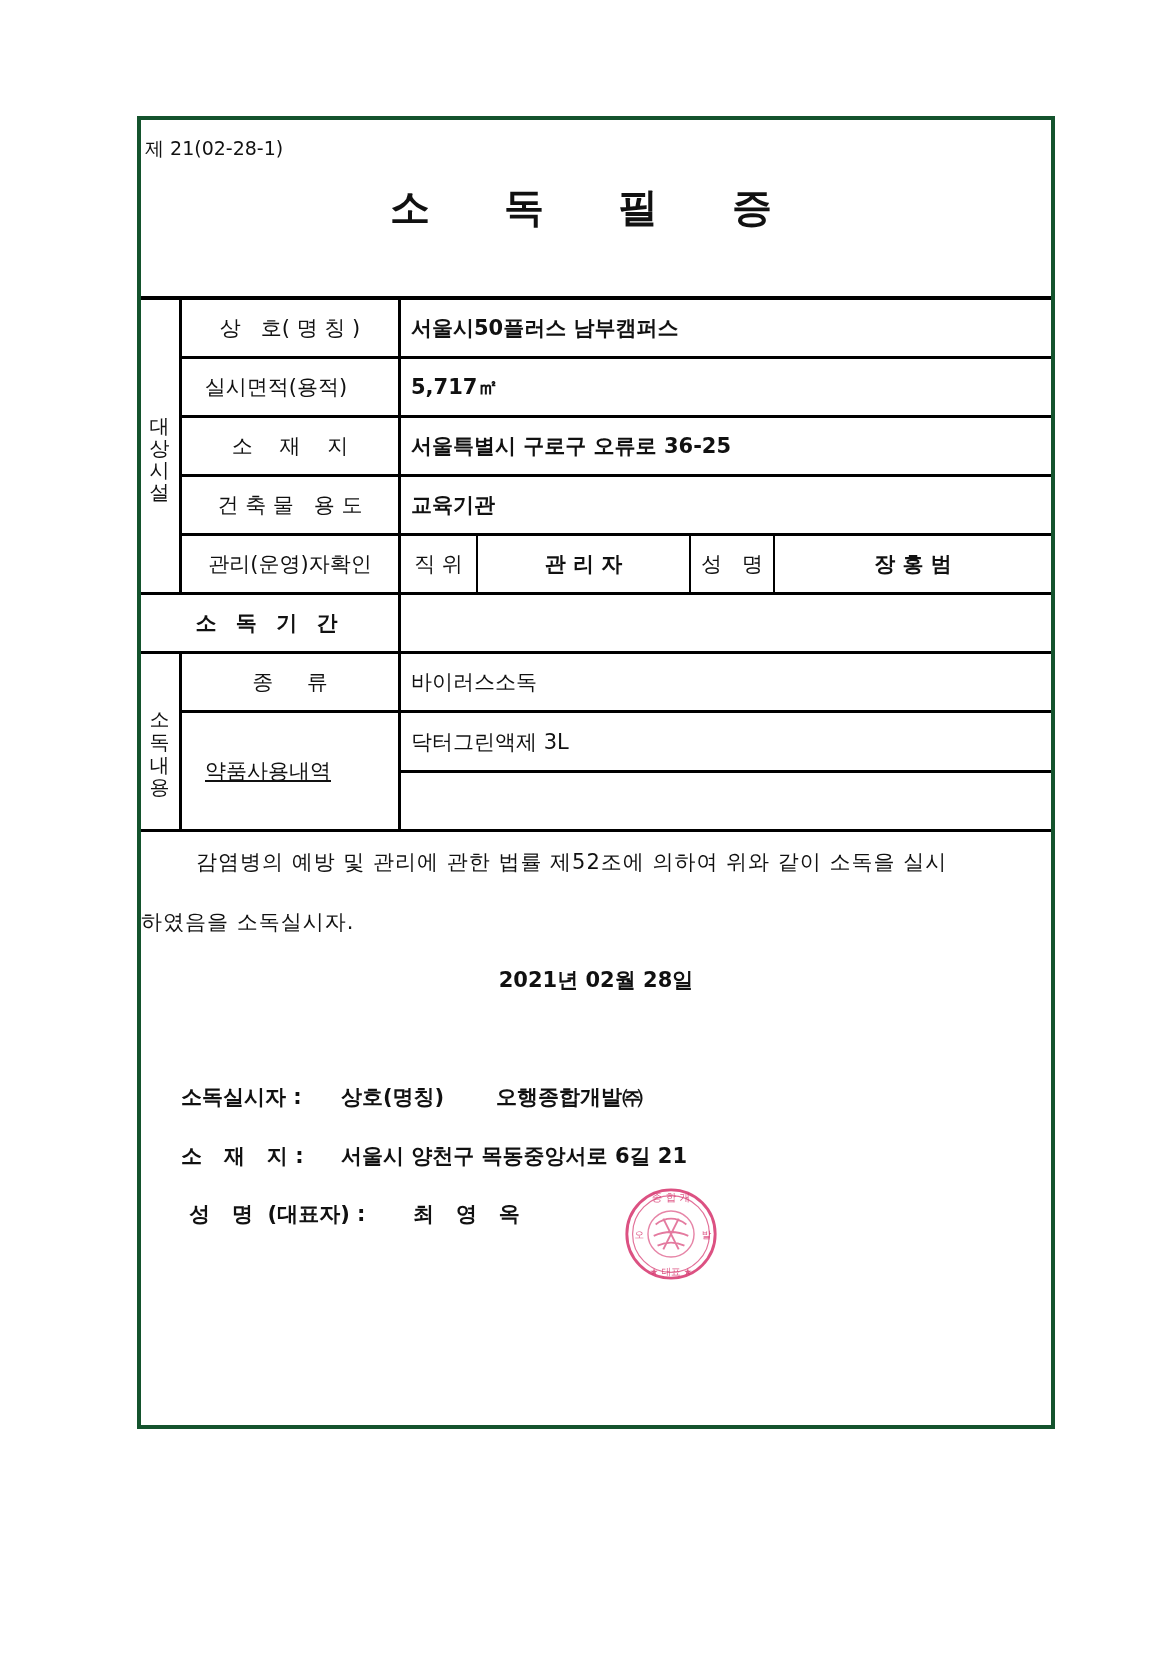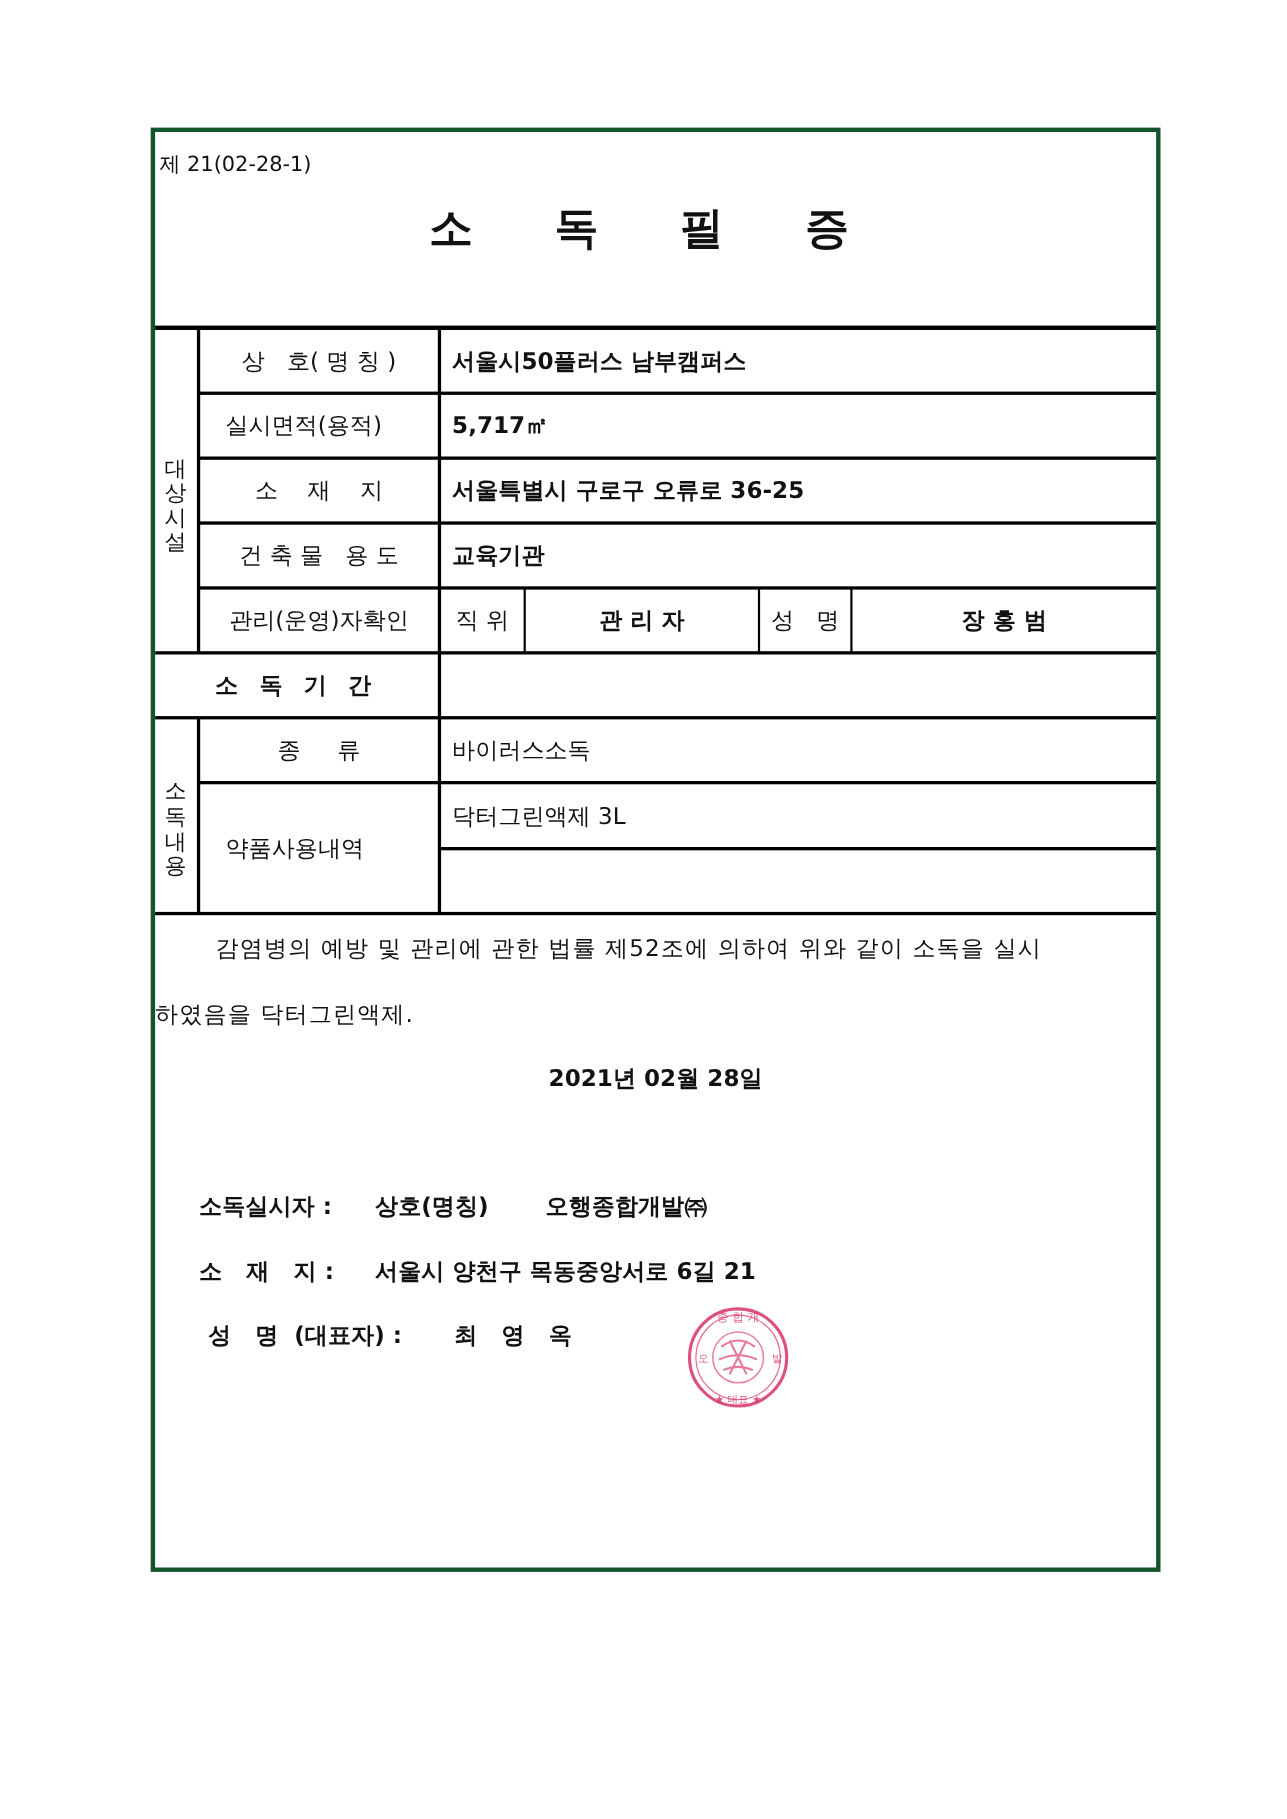--- a/index.html
+++ b/index.html
@@ -69,26 +69,26 @@
 
   <div class="cell-text center bold" style="left:0;top:475px;width:257px;height:56px;letter-spacing:6px;">소 독 기 간</div>
 
   <div class="vert" style="left:0;top:534px;width:38px;height:175px;">
     <span style="writing-mode: vertical-rl; text-orientation: upright; letter-spacing: 2px;">소독내용</span>
   </div>
 
   <div class="cell-text center" style="left:41px;top:534px;width:216px;height:56px;">종     류</div>
   <div class="cell-text" style="left:270px;top:534px;width:630px;height:56px;">바이러스소독</div>
 
-  <div class="cell-text center" style="left:41px;top:593px;width:172px;height:116px;">약품사용내역</div>
+  <div class="cell-text center" style="left:41px;top:593px;width:172px;height:116px;text-decoration:underline;">약품사용내역</div>
   <div class="cell-text" style="left:270px;top:593px;width:630px;height:57px;">닥터그린액제 3L</div>
   <div class="cell-text" style="left:270px;top:653px;width:630px;height:56px;"></div>
 
   <div class="abs para" style="left:55px;top:728px;">감염병의 예방 및 관리에 관한 법률 제52조에 의하여 위와 같이 소독을 실시</div>
-  <div class="abs para" style="left:0px;top:788px;">하였음을 닥터그린액제.</div>
+  <div class="abs para" style="left:0px;top:788px;">하였음을 소독실시자.</div>
   <div class="abs sig" style="left:0;width:910px;text-align:center;top:846px;">2021년 02월 28일</div>
 
   <div class="abs sig" style="left:40px;top:963px;">소독실시자 :</div>
   <div class="abs sig" style="left:200px;top:963px;">상호(명칭)</div>
   <div class="abs sig" style="left:355px;top:963px;">오행종합개발㈜</div>
 
   <div class="abs sig" style="left:40px;top:1022px;">소   재   지 :</div>
   <div class="abs sig" style="left:200px;top:1022px;">서울시 양천구 목동중앙서로 6길 21</div>
 
   <div class="abs sig" style="left:48px;top:1080px;">성   명  (대표자) :</div>

